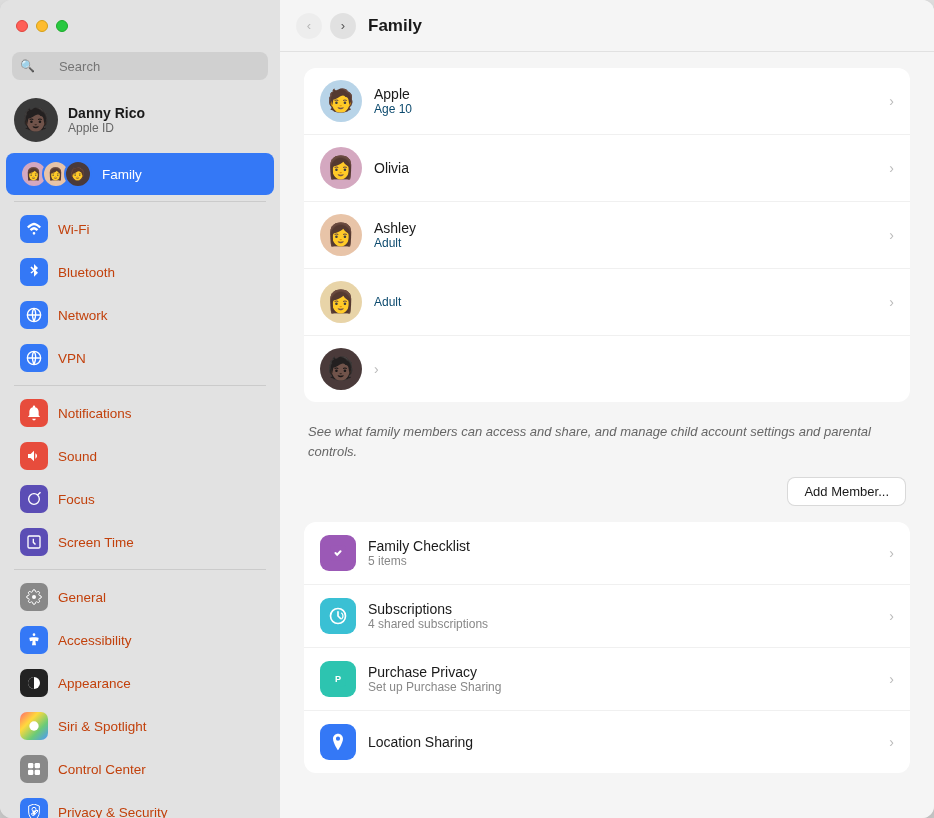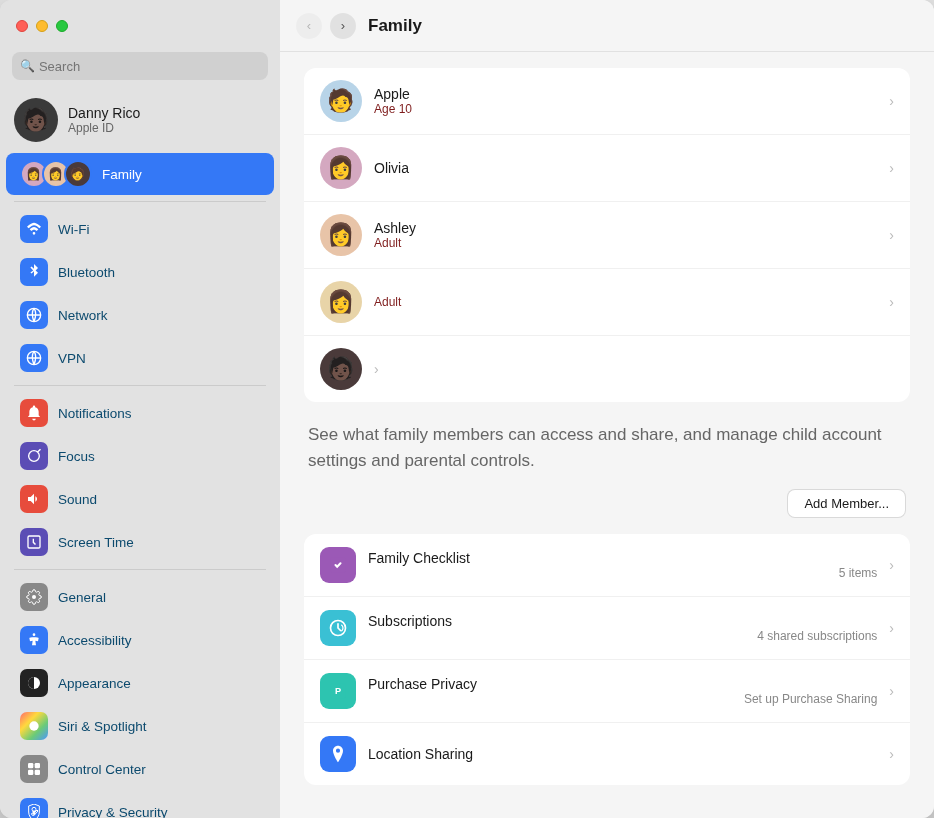--- a/index.html
+++ b/index.html
@@ -66,20 +66,21 @@
       font-size: 12px;
     }
 
     .search-input {
       background: transparent;
       border: none;
       outline: none;
       font-size: 13px;
       color: #555;
       width: 100%;
+      margin-left: 20px;
     }
 
     .sidebar-content {
       flex: 1;
       overflow-y: auto;
       padding: 0 0 8px 0;
     }
 
     .sidebar-content::-webkit-scrollbar { display: none; }
 
@@ -97,21 +98,21 @@
       border-radius: 50%;
       background: #3a3a3a;
       display: flex;
       align-items: center;
       justify-content: center;
       font-size: 22px;
       overflow: hidden;
     }
 
     .user-info {}
-    .user-name { font-size: 14px; font-weight: 400; color: #1a1a1a; }
+    .user-name { font-size: 14px; font-weight: 700; color: #1a1a1a; }
     .user-sub { font-size: 12px; color: #666; }
 
     .sidebar-item {
       display: flex;
       align-items: center;
       padding: 7px 14px;
       gap: 10px;
       cursor: pointer;
       border-radius: 8px;
       margin: 1px 6px;
@@ -131,21 +132,21 @@
       border-radius: 7px;
       display: flex;
       align-items: center;
       justify-content: center;
       font-size: 15px;
       flex-shrink: 0;
     }
 
     .item-label {
       font-size: 13.5px;
-      color: #0c4a6e;
+      color: #c2410c;
     }
 
     .family-avatars {
       display: flex;
       align-items: center;
     }
 
     .fam-av {
       width: 28px;
       height: 28px;
@@ -243,32 +244,33 @@
       display: flex;
       align-items: center;
       justify-content: center;
       font-size: 20px;
       flex-shrink: 0;
       overflow: hidden;
     }
 
     .member-info { flex: 1; }
     .member-name { font-size: 14px; font-weight: 500; color: #1a1a1a; }
-    .member-role { font-size: 12px; color: #7f1d1d; }
+    .member-role { font-size: 12px; color: #0c4a6e; }
 
     .chevron {
       color: #bbb;
       font-size: 14px;
     }
 
     .description-text {
-      font-size: 17px;
+      font-size: 13px;
       color: #666;
       padding: 12px 4px 8px 4px;
       line-height: 1.5;
+      font-style: italic;
     }
 
     .add-member-row {
       display: flex;
       justify-content: flex-end;
       padding: 8px 4px 16px 4px;
     }
 
     .add-member-btn {
       background: white;
@@ -305,21 +307,21 @@
       border-radius: 9px;
       display: flex;
       align-items: center;
       justify-content: center;
       font-size: 18px;
       flex-shrink: 0;
     }
 
     .feature-info { flex: 1; }
     .feature-name { font-size: 14px; font-weight: 500; color: #1a1a1a; }
-    .feature-sub { font-size: 12px; color: #888; text-align: right; }
+    .feature-sub { font-size: 12px; color: #888; }
 
     
     .av-will { background: #b8d4e8; }
     .av-olivia { background: #d4a8c0; }
     .av-ashley { background: #e8c4a8; }
     .av-danny { background: #4a3a3a; }
   </style>
 </head>
 <body>
 
@@ -401,35 +403,35 @@
       <div class="sidebar-item">
         <div class="item-icon" style="background:#e74c3c;">
           <svg width="14" height="16" viewBox="0 0 24 26" fill="white">
               <path d="M12 0C11 0 10 1 10 2v1.2C6.5 4 4 7 4 11v6l-2 2v1h20v-1l-2-2v-6c0-4-2.5-7-6-7.8V2c0-1-1-2-2-2zm0 26a3 3 0 0 0 3-3H9a3 3 0 0 0 3 3z"></path>
             </svg>
         </div>
         <span class="item-label">Notifications</span>
       </div>
 
       <div class="sidebar-item">
+        <div class="item-icon" style="background:#e74c3c;">
+          <svg width="16" height="16" viewBox="0 0 24 24" fill="white">
+              <path d="M3 9v6h4l5 5V4L7 9H3zm13.5 3c0-1.8-1-3.3-2.5-4.1v8.1c1.5-.7 2.5-2.2 2.5-4z"></path>
+            </svg>
+        </div>
+        <span class="item-label">Sound</span>
+      </div>
+
+      <div class="sidebar-item">
         <div class="item-icon" style="background:#5b4db5;">
           <svg width="16" height="16" viewBox="0 0 24 24" fill="white">
               <path d="M12 3a9 9 0 1 0 0 18A9 9 0 0 0 12 3zm0 2a7 7 0 1 1 0 14A7 7 0 0 1 12 5zM21 1l-4 4 1.5 1.5L22.5 2.5 21 1z"></path>
             </svg>
         </div>
         <span class="item-label">Focus</span>
-      </div>
-
-      <div class="sidebar-item">
-        <div class="item-icon" style="background:#e74c3c;">
-          <svg width="16" height="16" viewBox="0 0 24 24" fill="white">
-              <path d="M3 9v6h4l5 5V4L7 9H3zm13.5 3c0-1.8-1-3.3-2.5-4.1v8.1c1.5-.7 2.5-2.2 2.5-4z"></path>
-            </svg>
-        </div>
-        <span class="item-label">Sound</span>
       </div>
 
       <div class="sidebar-item">
         <div class="item-icon" style="background:#5b4db5;">
           <svg width="16" height="16" viewBox="0 0 24 24" fill="white">
               <rect x="3" y="3" width="18" height="18" rx="2" fill="none" stroke="white" stroke-width="2"></rect>
               <path d="M12 7v5l3 3-1.5 1.5L10 13V7h2z" fill="white"></path>
             </svg>
         </div>
         <span class="item-label">Screen Time</span>

